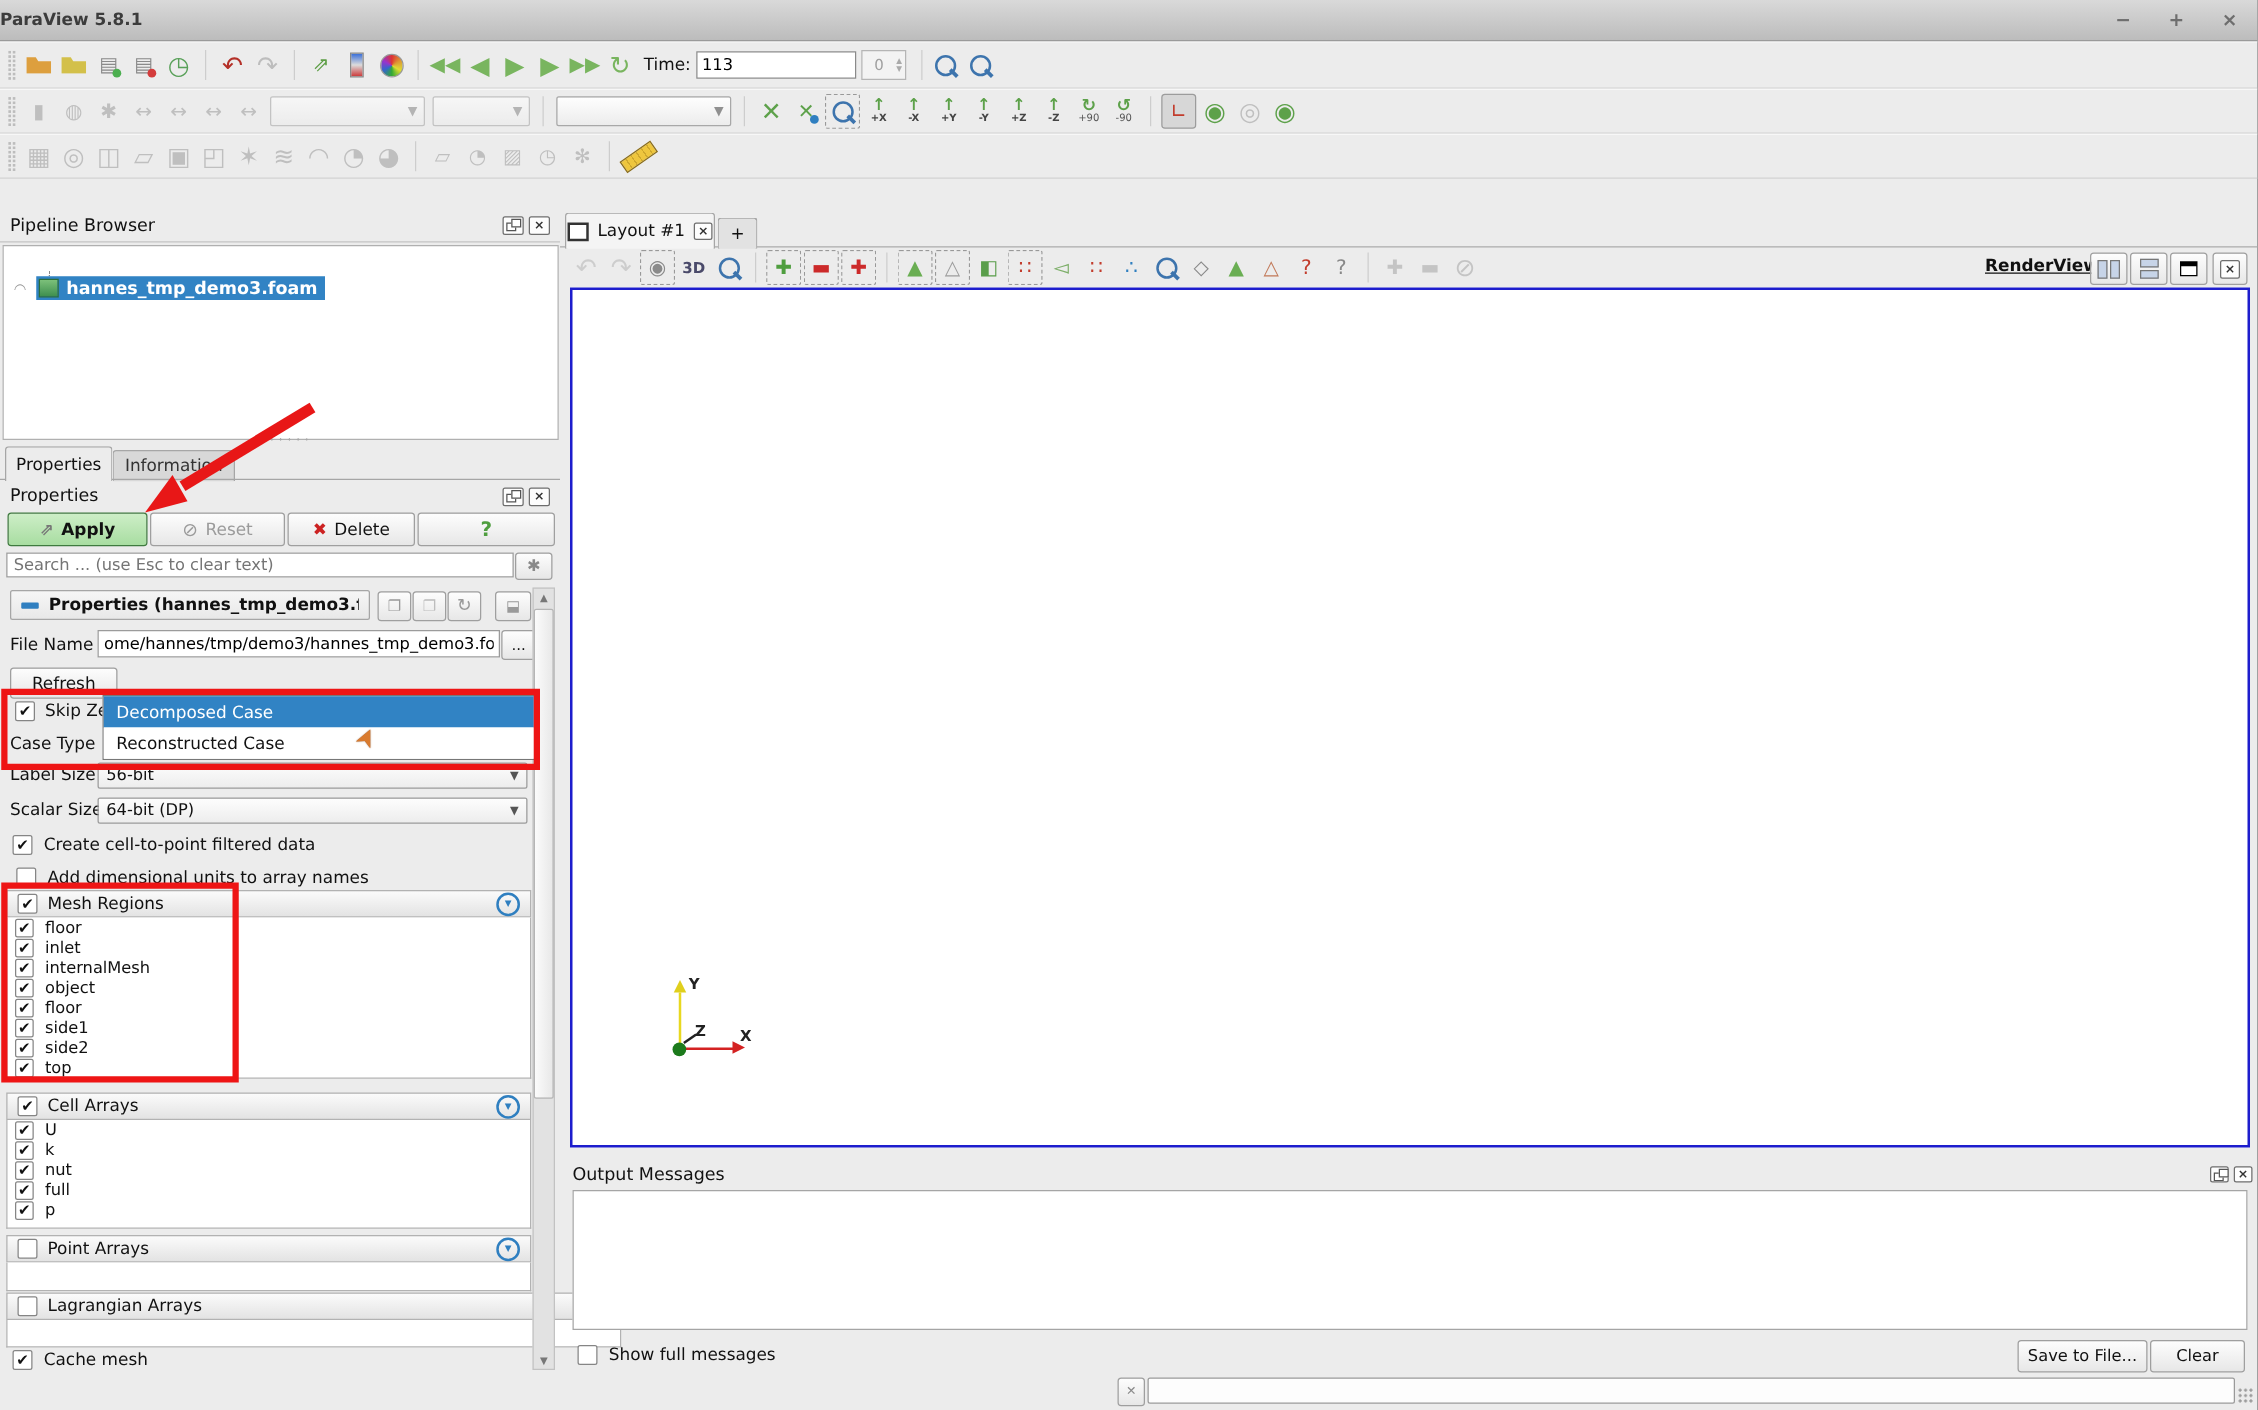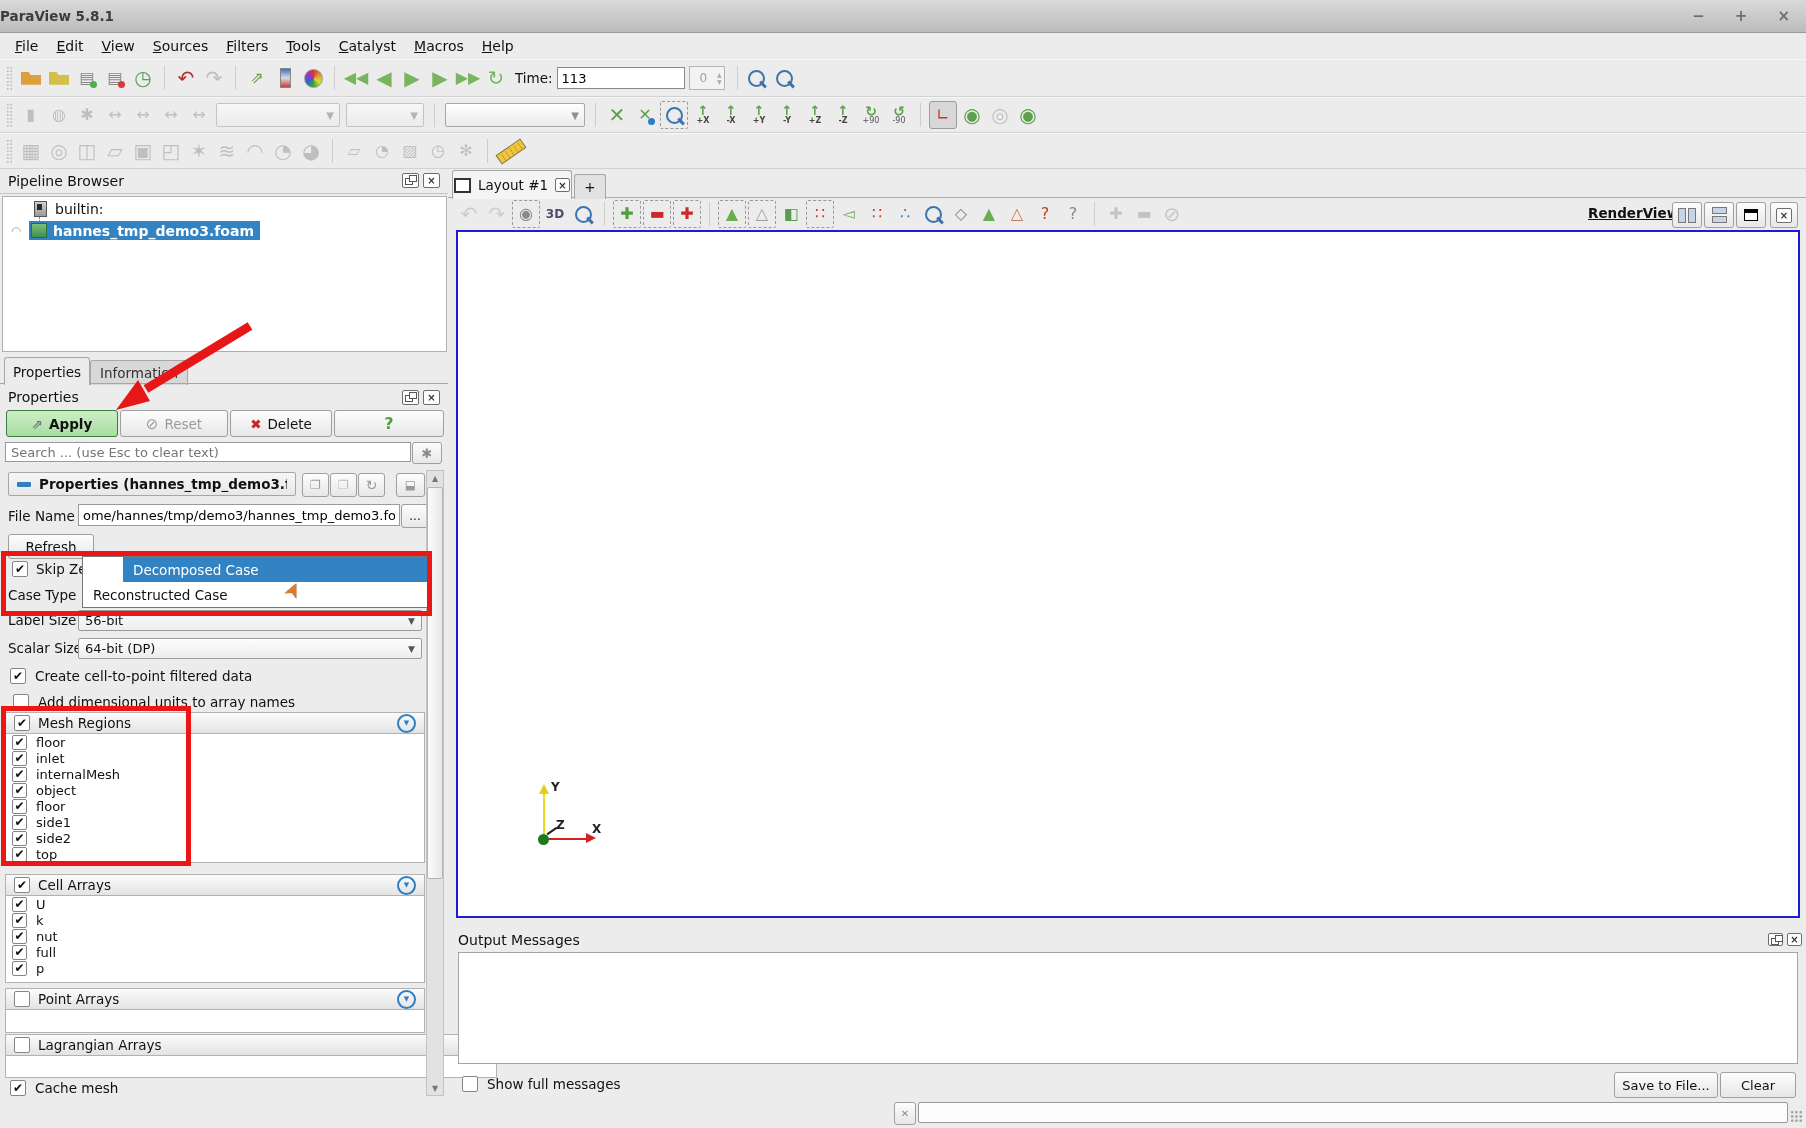--- a/index.html
+++ b/index.html
@@ -60,21 +60,21 @@
   .i-target{width:15px;height:15px;border:2px solid #2f7fc0;border-radius:50%;display:flex;align-items:center;
             justify-content:center;color:#2f7fc0;font-size:7px;flex:none;}
   
   .group-hdr{display:flex;align-items:center;gap:8px;padding:0 8px;height:20px;
              background:linear-gradient(#fbfbfb,#e3e3e3);border:1px solid #b2b2b2;}
   .list-box{background:#fff;border:1px solid #b2b2b2;border-top:none;overflow:hidden;}
   .chk-row{display:flex;align-items:center;gap:9px;height:16px;padding:0 6px;font-size:13px;}
   .tab{display:flex;align-items:center;justify-content:center;border:1px solid #a6a6a6;border-bottom:none;
        border-radius:3px 3px 0 0;font-size:13.5px;}
   .popup-row{display:flex;align-items:center;height:25px;padding:0 10px;font-size:13.5px;background:#fff;}
-  .popup-row.hl{background:#3183c4;color:#fff;margin-left:40px;}
+  .popup-row.hl{background:#3183c4;color:#fff;}
   .redbox{border:5px solid #ee1515;pointer-events:none;z-index:8;}
   
   #render-view{border:2px solid #1d1dcd;background:#fff;}
   .axis-label{position:absolute;font-size:12px;font-weight:bold;color:#222;}
   .scrolltrack{background:#e2e2e2;border:1px solid #c2c2c2;display:flex;flex-direction:column;align-items:center;}
   .scrollthumb{width:14px;background:linear-gradient(90deg,#fbfbfb,#e8e8e8);border:1px solid #b5b5b5;border-radius:2px;}
   .sbarrow{font-size:8px;color:#777;height:14px;display:flex;align-items:center;}
   .grip{width:13px;height:13px;background:radial-gradient(#9c9c9c 1px,transparent 1.4px);background-size:4.3px 4.3px;}
   u{text-decoration:underline;}
 </style>
@@ -85,31 +85,20 @@
 
   <div class="titlebar">
     <span>ParaView 5.8.1</span>
     <div class="win-controls" id="win-controls">
         <span>−</span>
         <span>+</span>
         <span>×</span>
       </div>
   </div>
 
-  <div class="menubar" id="menubar">
-      <span class="menu-item"><u>F</u>ile</span>
-      <span class="menu-item"><u>E</u>dit</span>
-      <span class="menu-item"><u>V</u>iew</span>
-      <span class="menu-item"><u>S</u>ources</span>
-      <span class="menu-item"><u>F</u>ilters</span>
-      <span class="menu-item"><u>T</u>ools</span>
-      <span class="menu-item"><u>C</u>atalyst</span>
-      <span class="menu-item"><u>M</u>acros</span>
-      <span class="menu-item"><u>H</u>elp</span>
-    </div>
 
   <div class="tbrow" id="tb1">
     <span class="hgrip"></span>
     <span class="tbgroup" id="tb1a">
         <span class="tbi">
           <span class="i-folder" style="background: rgb(221, 159, 62);"></span>
         </span>
         <span class="tbi">
           <span class="i-folder" style="background: rgb(211, 192, 74);"></span>
         </span>
@@ -333,26 +322,20 @@
     <span style="font-size:14px;">Pipeline Browser</span>
     <span style="flex:1"></span>
     <span class="dockbtns">
       <span class="dock-btn dock-float"></span>
       <span class="dock-btn dock-close">×</span>
     </span>
   </div>
 
   <div class="abs" style="left:2px;top:196px;width:443px;height:154px;background:#fff;border:1px solid #b0b0b0;">
 
-    <div class="abs" style="left:0;top:3px;width:440px;height:18px;display:flex;align-items:center;gap:8px;padding-left:31px;">
-      <span style="width:11px;height:14px;border:1px solid #555;background:linear-gradient(#cfcfcf,#9a9a9a);position:relative;flex:none;">
-        <span style="position:absolute;left:2px;top:2px;width:5px;height:6px;background:#2a2a2a;"></span>
-      </span>
-      <span style="font-size:14px;">builtin:</span>
-    </div>
     <div class="abs" style="left:36px;top:20px;width:0;height:6px;border-left:1px dotted #888;"></div>
 
     <div class="abs" style="left:0;top:24px;width:440px;height:19px;display:flex;align-items:center;">
       <span style="width:26px;text-align:center;color:#9a9a9a;font-size:12px;">◠</span>
       <span style="display:flex;align-items:center;gap:6px;background:#3183c4;color:#fff;font-weight:bold;height:19px;padding:0 6px 0 2px;">
         <span style="width:14px;height:13px;background:linear-gradient(#7cc07a,#3f8f4e);border:1px solid #2c6e3a;flex:none;"></span>
         <span style="font-size:14px;">hannes_tmp_demo3.foam</span>
       </span>
     </div>
   </div>

